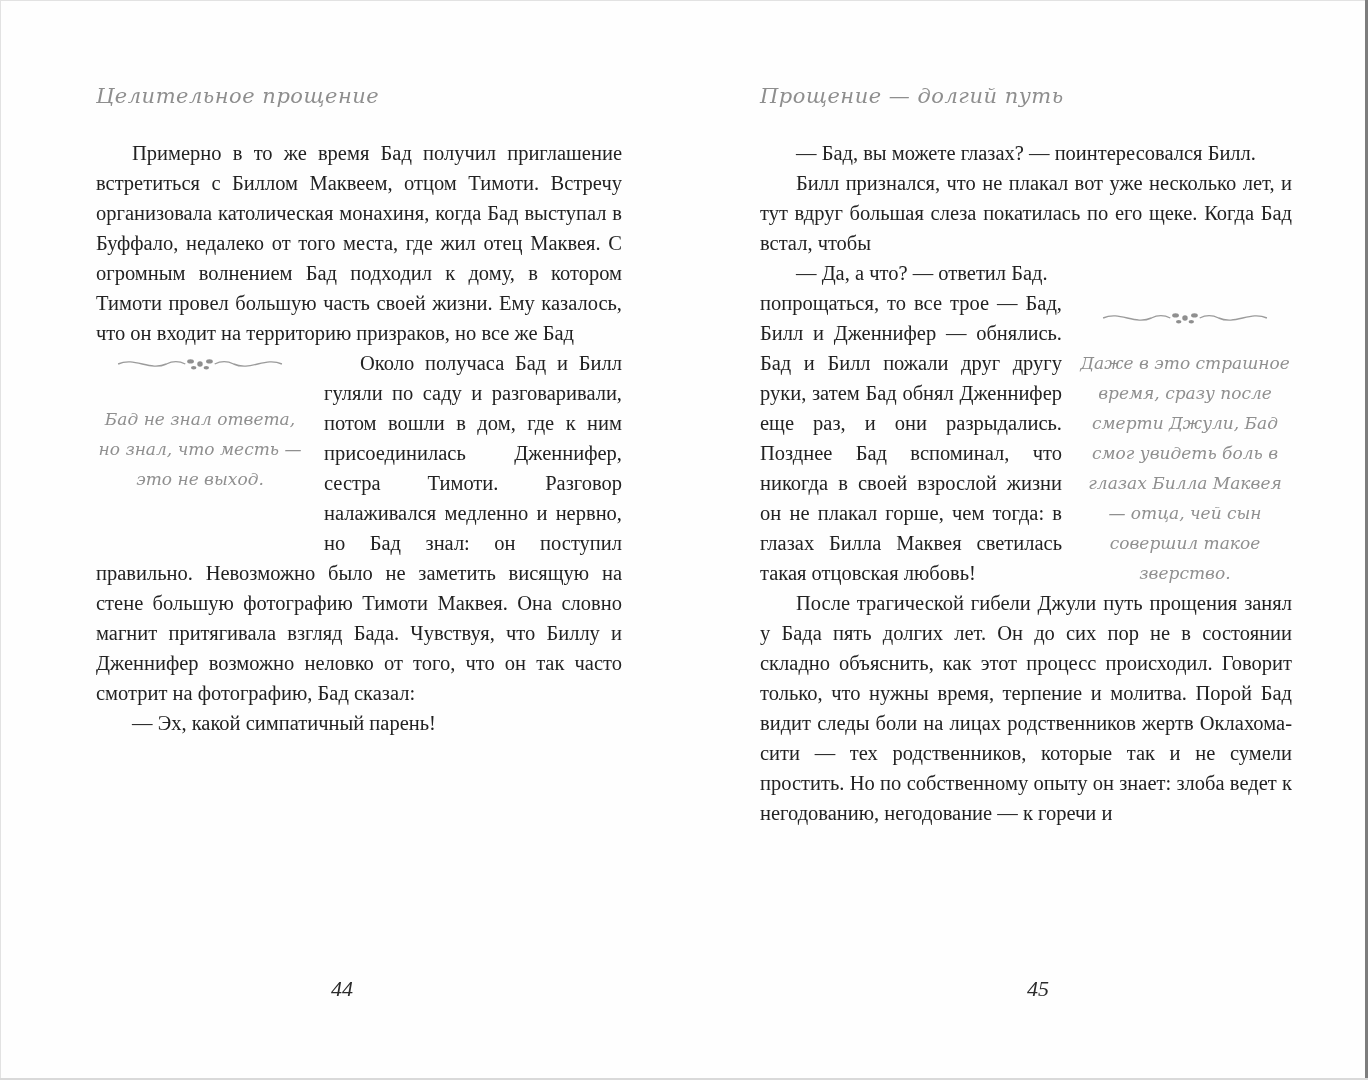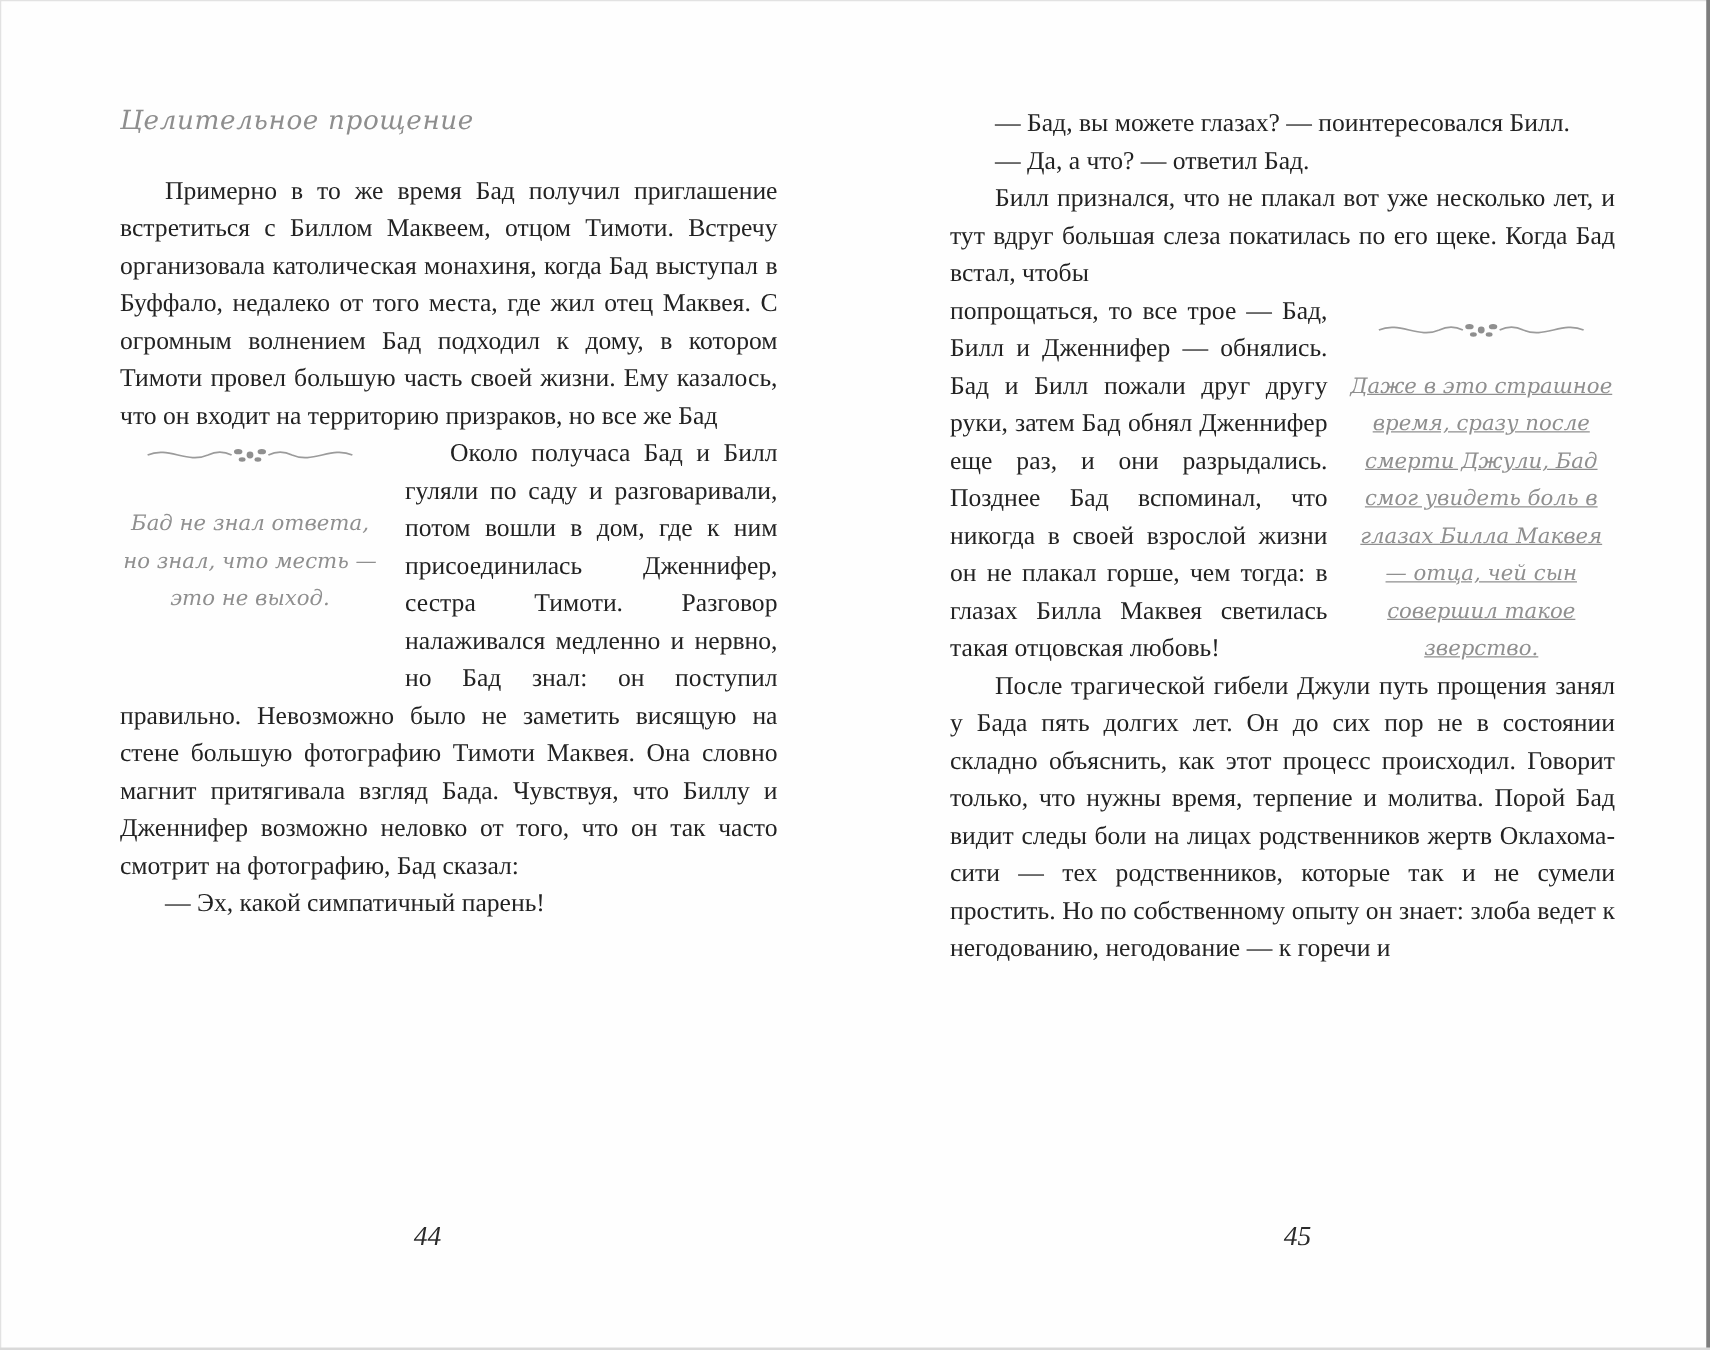--- a/index.html
+++ b/index.html
@@ -82,21 +82,20 @@
     margin-right: 20px;
     padding-top: 6px;
   }
   .note-left .note-text { margin-top: 30px; }
   .note-right {
     float: right;
     width: 214px;
     height: 270px;
     margin-left: 16px;
     padding-top: 20px;
-    text-decoration: underline;
   }
   .note-right .note-text { margin-top: 20px; }
 
   .pagenum {
     position: absolute;
     bottom: 78px;
     left: 0;
     width: 100%;
     text-align: center;
     font-size: 22px;
@@ -137,25 +136,26 @@
 
         <p class="indent">Около получаса Бад и Билл гуляли по саду и разговаривали, потом вошли в дом, где к ним присоединилась Дженнифер, сестра Тимоти. Разговор налаживался медленно и нервно, но Бад знал: он поступил правильно. Невозможно было не заметить висящую на стене большую фотографию Тимоти Маквея. Она словно магнит притягивала взгляд Бада. Чувствуя, что Биллу и Дженнифер возможно неловко от того, что он так часто смотрит на фотографию, Бад сказал:</p>
         <p class="indent">— Эх, какой симпатичный парень!</p>
       </div>
     </div>
     <div class="pagenum">44</div>
   </div>
 
   <div class="page right">
     <div class="page-inner">
+      <div class="running-head">Прощение — долгий путь</div>
 
       <div class="body-text">
         <p class="indent">— Бад, вы можете глазах? — поинтересовался Билл.</p>
+        <p class="indent">Билл признался, что не плакал вот уже несколько лет, и тут вдруг большая слеза покатилась по его щеке. Когда Бад встал, чтобы</p>
         <p class="indent">— Да, а что? — ответил Бад.</p>
-        <p class="indent">Билл признался, что не плакал вот уже несколько лет, и тут вдруг большая слеза покатилась по его щеке. Когда Бад встал, чтобы</p>
 
         <div class="marginal note-right">
           <svg class="orn" viewBox="0 0 160 18" width="168" height="20" aria-hidden="true">
             <g fill="none" stroke="#9b9b9b" stroke-width="1.3">
               <path d="M2 9 C 18 2, 32 16, 48 9 C 56 5, 62 7, 66 9"></path>
               <path d="M158 9 C 142 2, 128 16, 112 9 C 104 5, 98 7, 94 9"></path>
             </g>
             <g fill="#8f8f8f">
               <circle cx="80" cy="9" r="2.6"></circle>
               <ellipse cx="71" cy="6.5" rx="3.2" ry="2"></ellipse>

